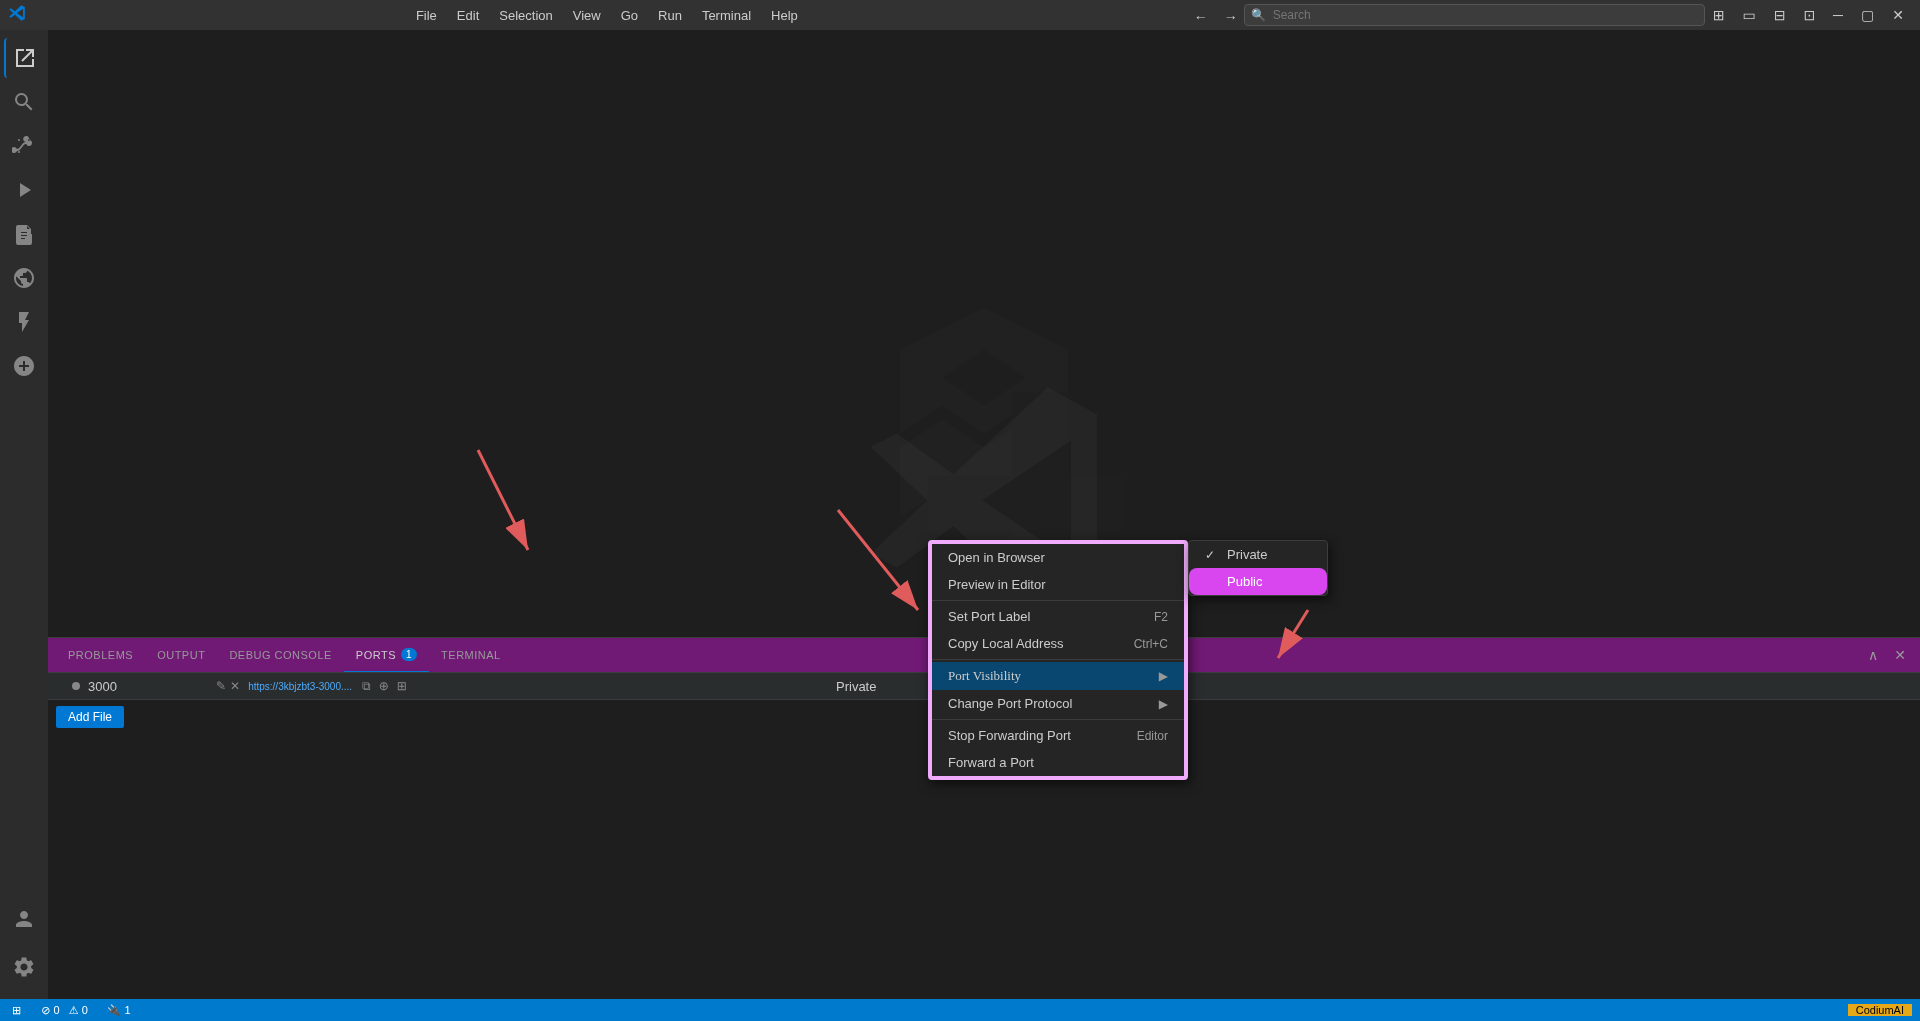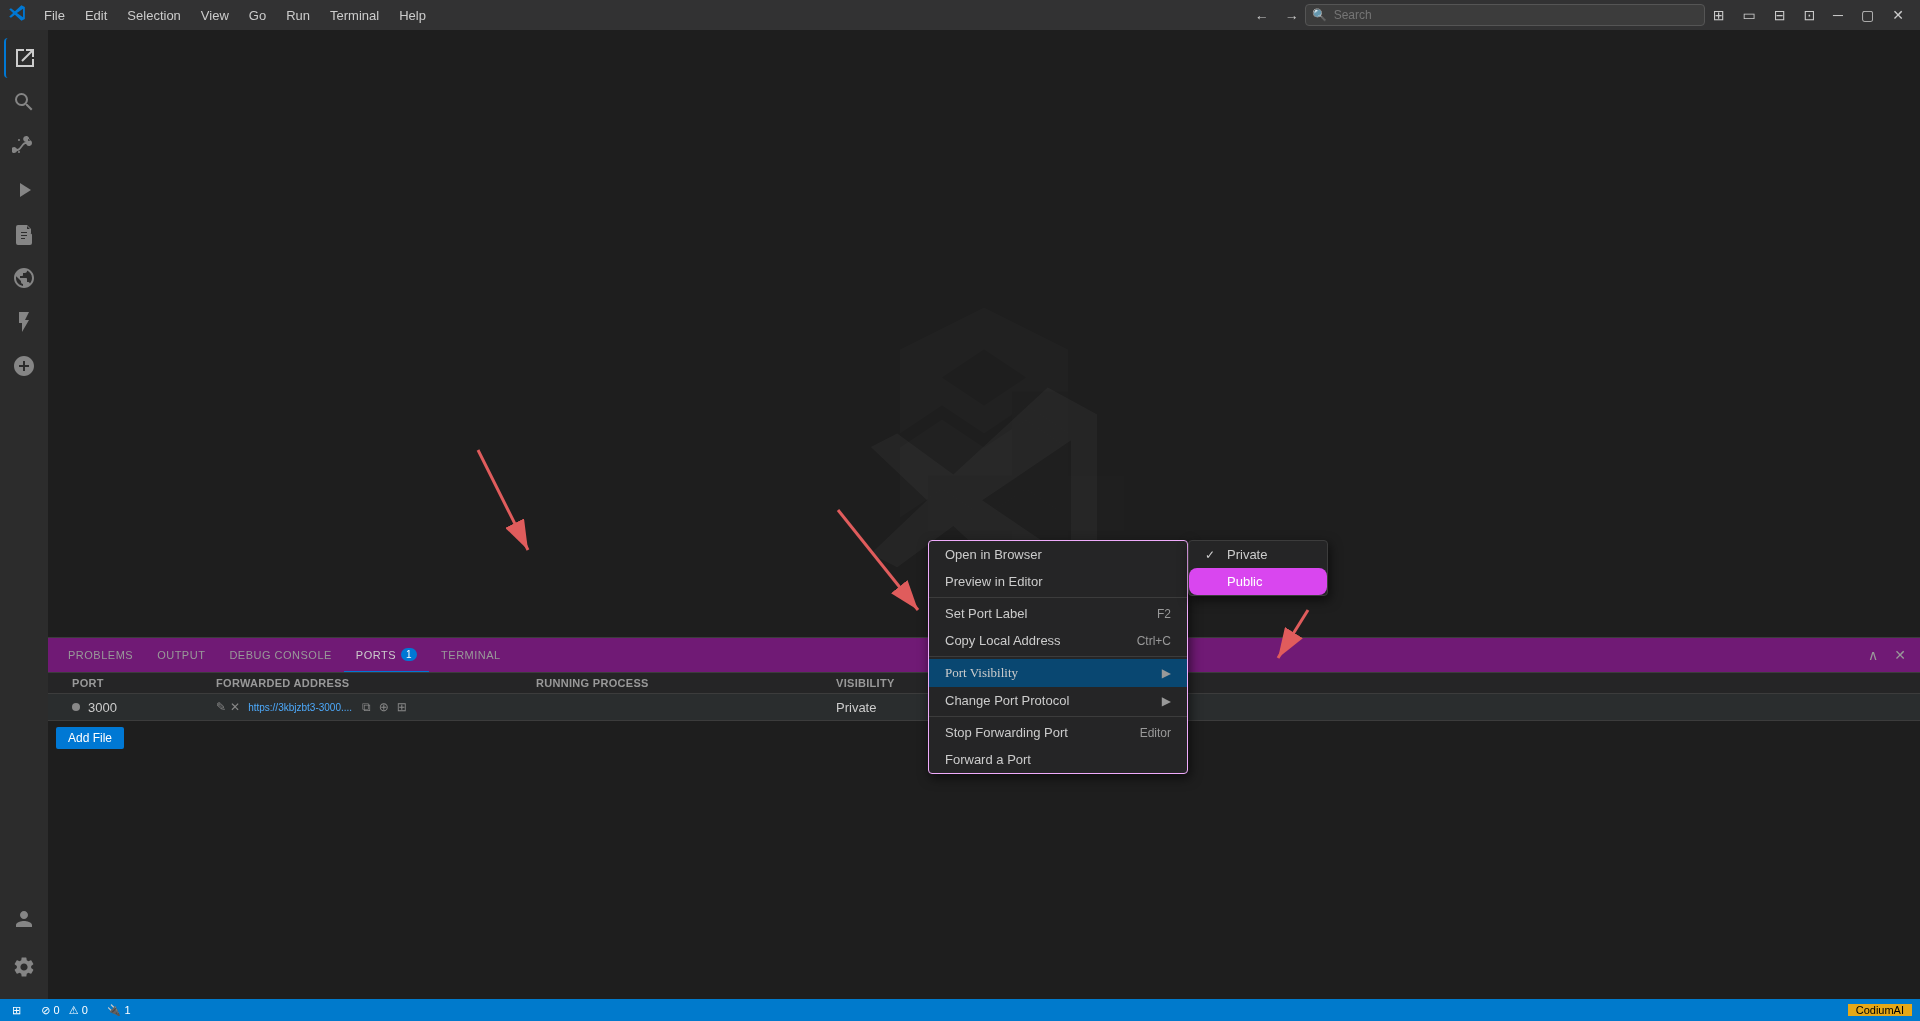--- a/index.html
+++ b/index.html
@@ -27,20 +27,21 @@
     }
     .titlebar-logo {
       color: #0078d4;
       font-size: 16px;
       margin-right: 8px;
     }
     .menu-bar {
       display: flex;
       gap: 0;
       flex: 1;
+      justify-content: center;
     }
     .menu-item {
       padding: 4px 10px;
       color: #cccccc;
       cursor: pointer;
       font-size: 13px;
     }
     .titlebar-nav {
       display: flex;
       gap: 4px;
@@ -59,21 +60,21 @@
       display: flex;
       align-items: center;
     }
     .search-container input {
       background: #3c3c3c;
       border: 1px solid #555;
       border-radius: 4px;
       padding: 3px 10px 3px 28px;
       color: #cccccc;
       font-size: 12px;
-      width: 400px;
+      width: 461px;
       outline: none;
     }
     .search-icon-wrapper {
       position: absolute;
       left: 8px;
       color: #999;
       font-size: 12px;
     }
     .titlebar-right {
       display: flex;
@@ -271,21 +272,21 @@
       border-radius: 2px;
       cursor: pointer;
       font-size: 12px;
       margin: 6px 8px;
     }
 
     
     .context-menu {
       position: absolute;
       background: #252526;
-      border: 1px solid #f0abfc;
+      border: 4px solid #f0abfc;
       border-radius: 4px;
       min-width: 260px;
       z-index: 100;
       box-shadow: 2px 4px 12px rgba(0,0,0,0.6);
       top: 510px;
       left: 880px;
     }
     .context-menu-item {
       display: flex;
       justify-content: space-between;
@@ -484,27 +485,20 @@
         </div>
         <div class="panel-tab">TERMINAL</div>
         <div class="panel-actions">
           <button class="panel-action-btn">∧</button>
           <button class="panel-action-btn">✕</button>
         </div>
       </div>
 
       <div class="ports-panel">
         
-        <div class="ports-table-header">
-          <div class="col-port">Port</div>
-          <div class="col-forwarded">Forwarded Address</div>
-          <div class="col-running">Running Process</div>
-          <div class="col-visibility">Visibility</div>
-          <div class="col-origin">Origin</div>
-        </div>
 
         
         <div class="ports-row">
           <div class="col-port" style="display:flex; align-items:center;">
             <div class="port-indicator"></div>
             <span class="port-number">3000</span>
           </div>
           <div class="col-forwarded" style="display:flex; align-items:center;">
             <span style="color:#888; margin-right:4px; font-size:12px;">✎</span>
             <span style="color:#888; margin-right:8px; font-size:12px;">✕</span>

